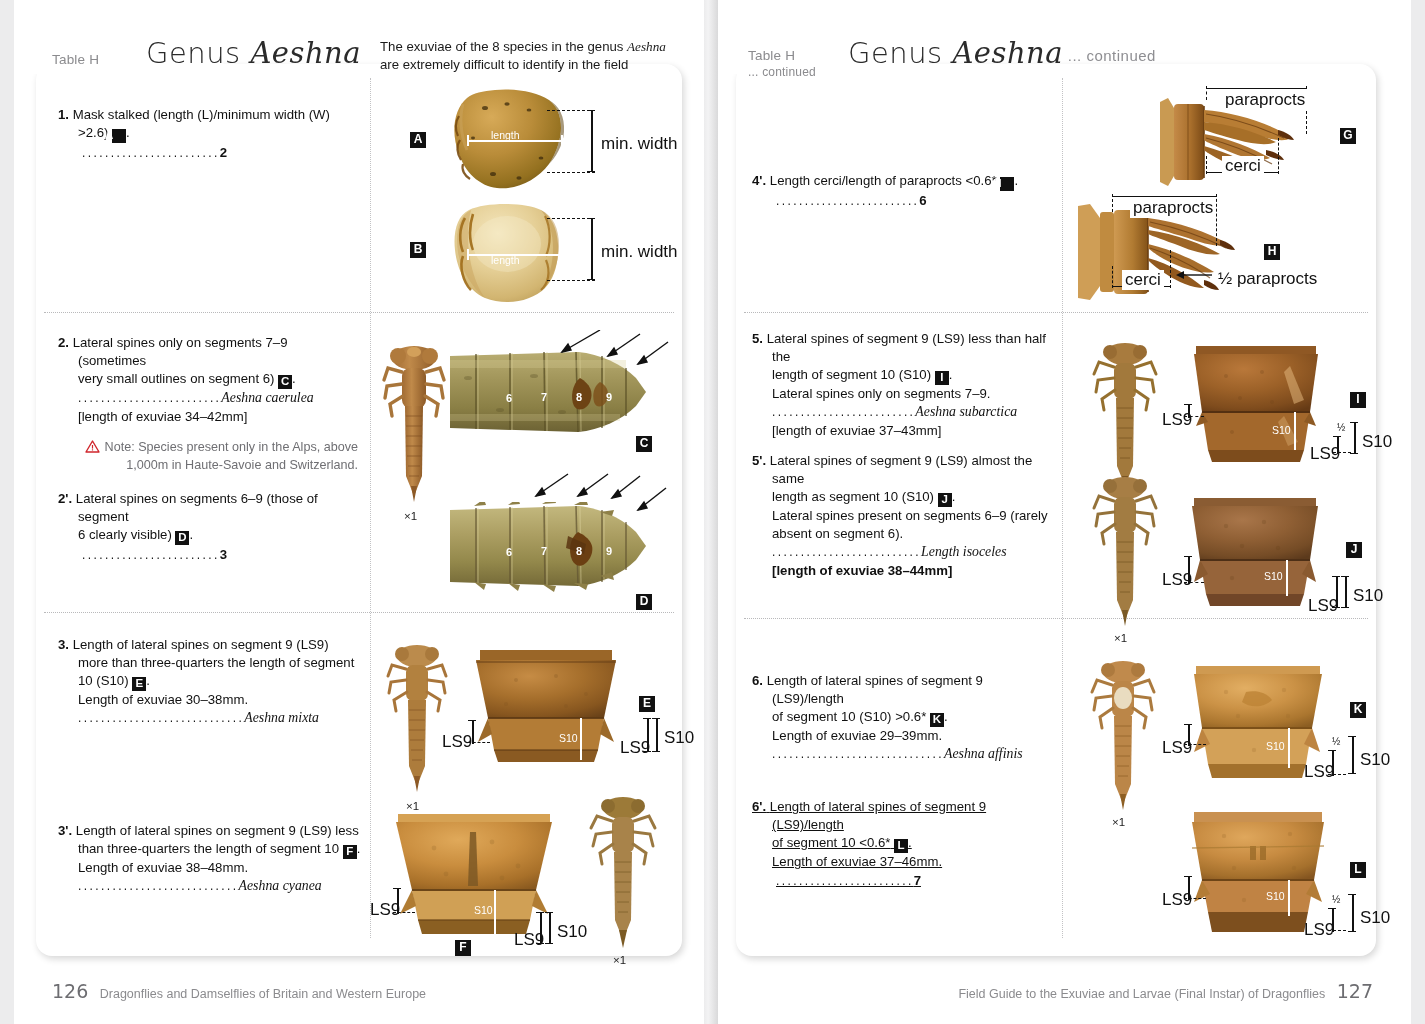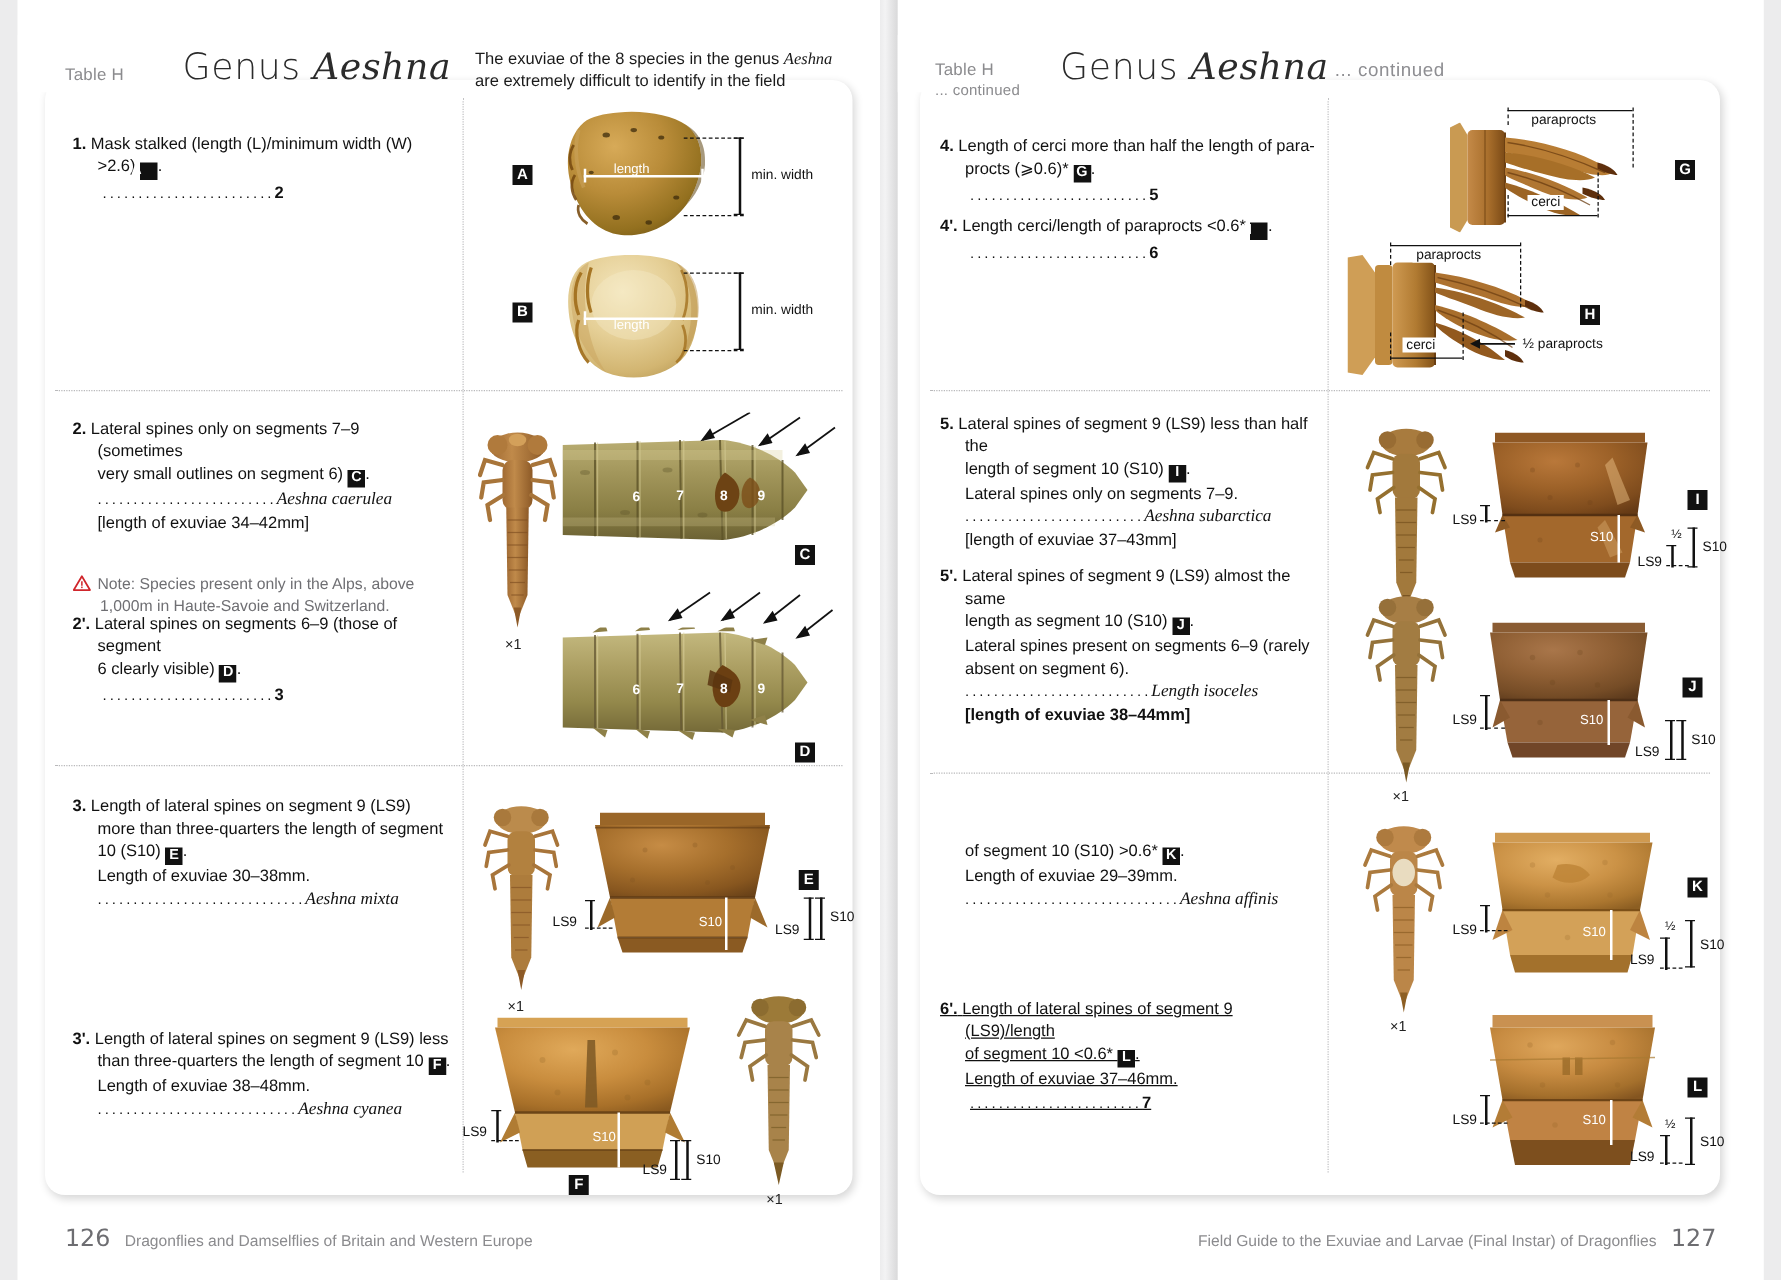--- a/index.html
+++ b/index.html
@@ -84,21 +84,21 @@
   .pfoot .pno { font-size: 19px; color: #6d6d71; font-family: "DejaVu Sans", sans-serif; }
 
   
   .fig { position: absolute; }
   .figlabel {
     position: absolute; background: #111; color: #fff; font-weight: bold;
     font-size: 12px; line-height: 15px; width: 16px; height: 16px;
     text-align: center;
   }
   .scale { position: absolute; font-size: 11.5px; color: #222; }
-  .anno { position: absolute; font-size: 11px; color: #111; white-space: nowrap; }
+  .anno { position: absolute; font-size: 17px; color: #111; white-space: nowrap; }
   .anno.w { color: #fff; font-size: 10.5px; }
   .segnum { position: absolute; color: #fff; font-size: 11px; font-weight: 600; }
   .dimline { position: absolute; background: #111; }
   .dimline.wh { background: #fff; }
   .dashed-v { position: absolute; border-left: 1.2px dashed #111; }
   .dashed-h { position: absolute; border-top: 1.2px dashed #111; }
   .solid-h { position: absolute; border-top: 1.2px solid #111; }
   .tickbar { position: absolute; background:#111; width:1.6px; }
   .tickcap { position: absolute; background:#111; height:1.4px; width:8px; }
 </style>
@@ -165,21 +165,21 @@
       <span>Lateral spines only on segments 7–9 (sometimes</span>
     </div>
     <div style="padding-left:20px;">
       <span>very small outlines on segment 6)</span>
       <span class="boxltr">C</span>.
     </div>
     <div style="padding-left:20px;">
       <span class="leader">.........................</span><span class="sp">Aeshna caerulea</span>
     </div>
     <div style="padding-left:20px;">[length of exuviae 34–42mm]</div>
-    <div class="note" style="margin-top:32px;padding-left:22px;">
+    <div class="note" style="margin-top:13px;padding-left:22px;text-align:right;">
       <span class="warn">
         <svg width="15" height="13" viewBox="0 0 15 13">
             <path d="M7.5 1 L14 12 L1 12 Z" fill="none" stroke="#d0262c" stroke-width="1.4" stroke-linejoin="round"></path>
             <rect x="6.9" y="5" width="1.2" height="3.6" fill="#d0262c"></rect>
             <rect x="6.9" y="9.3" width="1.2" height="1.2" fill="#d0262c"></rect>
           </svg>
       </span><span>Note: Species present only in the Alps, above 1,000m in Haute-Savoie and Switzerland.</span>
     </div>
   </div>
 
@@ -607,33 +607,20 @@
         <line x1="30" y1="92" x2="46" y2="92"></line>
           <line x1="31" y1="102" x2="45" y2="102"></line>
         <line x1="32" y1="112" x2="44" y2="112"></line>
           <line x1="33" y1="122" x2="43" y2="122"></line>
       </g>
       <path d="M34,140 L38,158 L42,140 Z" fill="#7b5a24"></path>
     </svg>
     <div class="scale" style="left:28px;top:164px;">×1</div>
   </div>
 
-  <div class="couplet" style="left:752px;top:108px;width:300px;">
-    <div class="hang">
-      <span class="num">4.</span>
-      <span>Length of cerci more than half the length of para-</span>
-    </div>
-    <div style="padding-left:20px;">
-      <span>procts (⩾0.6)*</span>
-      <span class="boxltr">G</span>.
-    </div>
-    <div style="padding-left:24px;margin-top:1px;">
-      <span class="leader">.........................</span><span class="lead-end">5</span>
-    </div>
-  </div>
 
   <div class="couplet" style="left:752px;top:172px;width:300px;">
     <div class="hang">
       <span class="num">4'.</span>
       <span>Length cerci/length of paraprocts &lt;0.6*</span>
       <span class="boxltr">H</span>.
     </div>
     <div style="padding-left:24px;margin-top:1px;">
       <span class="leader">.........................</span><span class="lead-end">6</span>
     </div>
@@ -666,20 +653,24 @@
     </div>
     <div style="padding-left:20px;">Lateral spines present on segments 6–9 (rarely</div>
     <div style="padding-left:20px;">absent on segment 6).</div>
     <div style="padding-left:20px;">
       <span class="leader">..........................</span><span class="sp">Length isoceles</span>
     </div>
     <div style="padding-left:20px;font-weight:bold;">[length of exuviae 38–44mm]</div>
   </div>
 
   <div class="couplet" style="left:752px;top:672px;width:300px;">
+    <div class="hang">
+      <span class="num">6.</span>
+      <span>Length of lateral spines of segment 9 (LS9)/length</span>
+    </div>
     <div style="padding-left:20px;">
       <span>of segment 10 (S10) &gt;0.6*</span>
       <span class="boxltr">K</span>.
     </div>
     <div style="padding-left:20px;">Length of exuviae 29–39mm.</div>
     <div style="padding-left:20px;">
       <span class="leader">..............................</span><span class="sp">Aeshna affinis</span>
     </div>
   </div>
 

